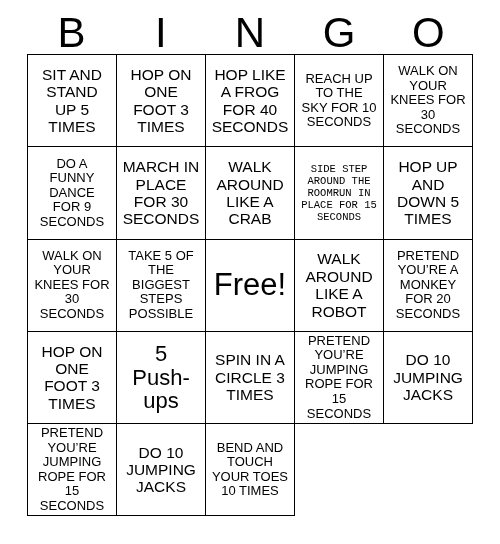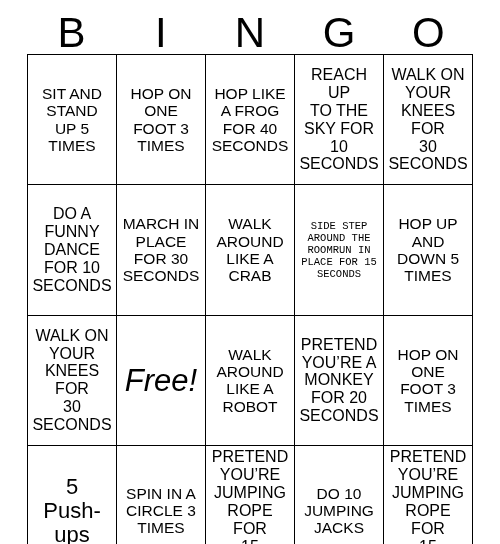--- a/index.html
+++ b/index.html
@@ -58,24 +58,24 @@
     overflow: hidden;
   }
   .cell-text {
     display: block;
     width: 100%;
     text-align: center;
     line-height: 1.07;
     white-space: pre-line;
   }
   
-  .sz-xl .cell-text { font-size: 31px; line-height: 1.08; font-style: italic; }
+  .sz-xl .cell-text { font-size: 31px; line-height: 1.08; }
   .sz-lg .cell-text { font-size: 22px; line-height: 1.08; }
   .sz-md .cell-text { font-size: 15.5px; line-height: 1.12; }
-  .sz-sm .cell-text { font-size: 16px; line-height: 1.12; }
+  .sz-sm .cell-text { font-size: 13px; line-height: 1.12; }
   .sz-xs .cell-text { font-size: 10.5px; line-height: 1.15; font-family: Liberation Mono, monospace; }
 </style>
 </head>
 <body>
 
 <div id="bingo-card">
 
   <div id="bingo-header">
       <div class="header-letter">B</div>
       <div class="header-letter">I</div>
@@ -113,21 +113,21 @@
         <span class="cell-text">WALK ON
 YOUR
 KNEES FOR
 30
 SECONDS</span>
       </div>
       <div class="bingo-cell sz-sm">
         <span class="cell-text">DO A
 FUNNY
 DANCE
-FOR 10
+FOR 9
 SECONDS</span>
       </div>
       <div class="bingo-cell sz-md">
         <span class="cell-text">MARCH IN
 PLACE
 FOR 30
 SECONDS</span>
       </div>
       <div class="bingo-cell sz-md">
         <span class="cell-text">WALK
@@ -148,20 +148,27 @@
 DOWN 5
 TIMES</span>
       </div>
       <div class="bingo-cell sz-sm">
         <span class="cell-text">WALK ON
 YOUR
 KNEES FOR
 30
 SECONDS</span>
       </div>
+      <div class="bingo-cell sz-sm">
+        <span class="cell-text">TAKE 5 OF
+THE
+BIGGEST
+STEPS
+POSSIBLE</span>
+      </div>
       <div class="bingo-cell sz-xl">
         <span class="cell-text">Free!</span>
       </div>
       <div class="bingo-cell sz-md">
         <span class="cell-text">WALK
 AROUND
 LIKE A
 ROBOT</span>
       </div>
       <div class="bingo-cell sz-sm">
@@ -204,15 +211,21 @@
 YOU’RE
 JUMPING
 ROPE FOR
 15 SECONDS</span>
       </div>
       <div class="bingo-cell sz-md">
         <span class="cell-text">DO 10
 JUMPING
 JACKS</span>
       </div>
+      <div class="bingo-cell sz-sm">
+        <span class="cell-text">BEND AND
+TOUCH
+YOUR TOES
+10 TIMES</span>
+      </div>
     </div>
 
 </div>
 
 </body></html>

